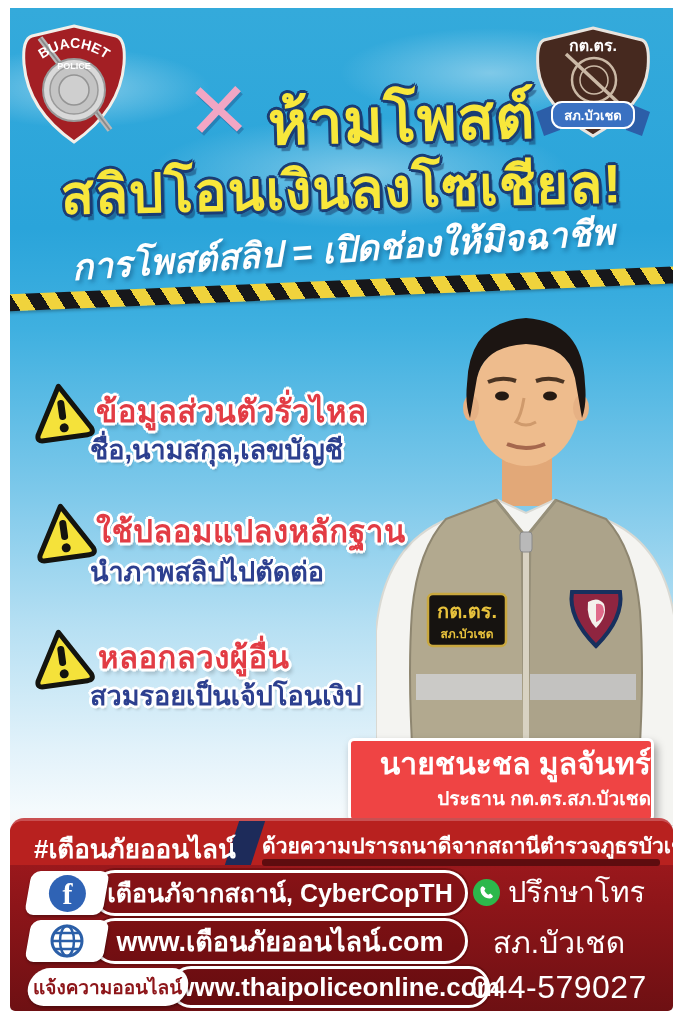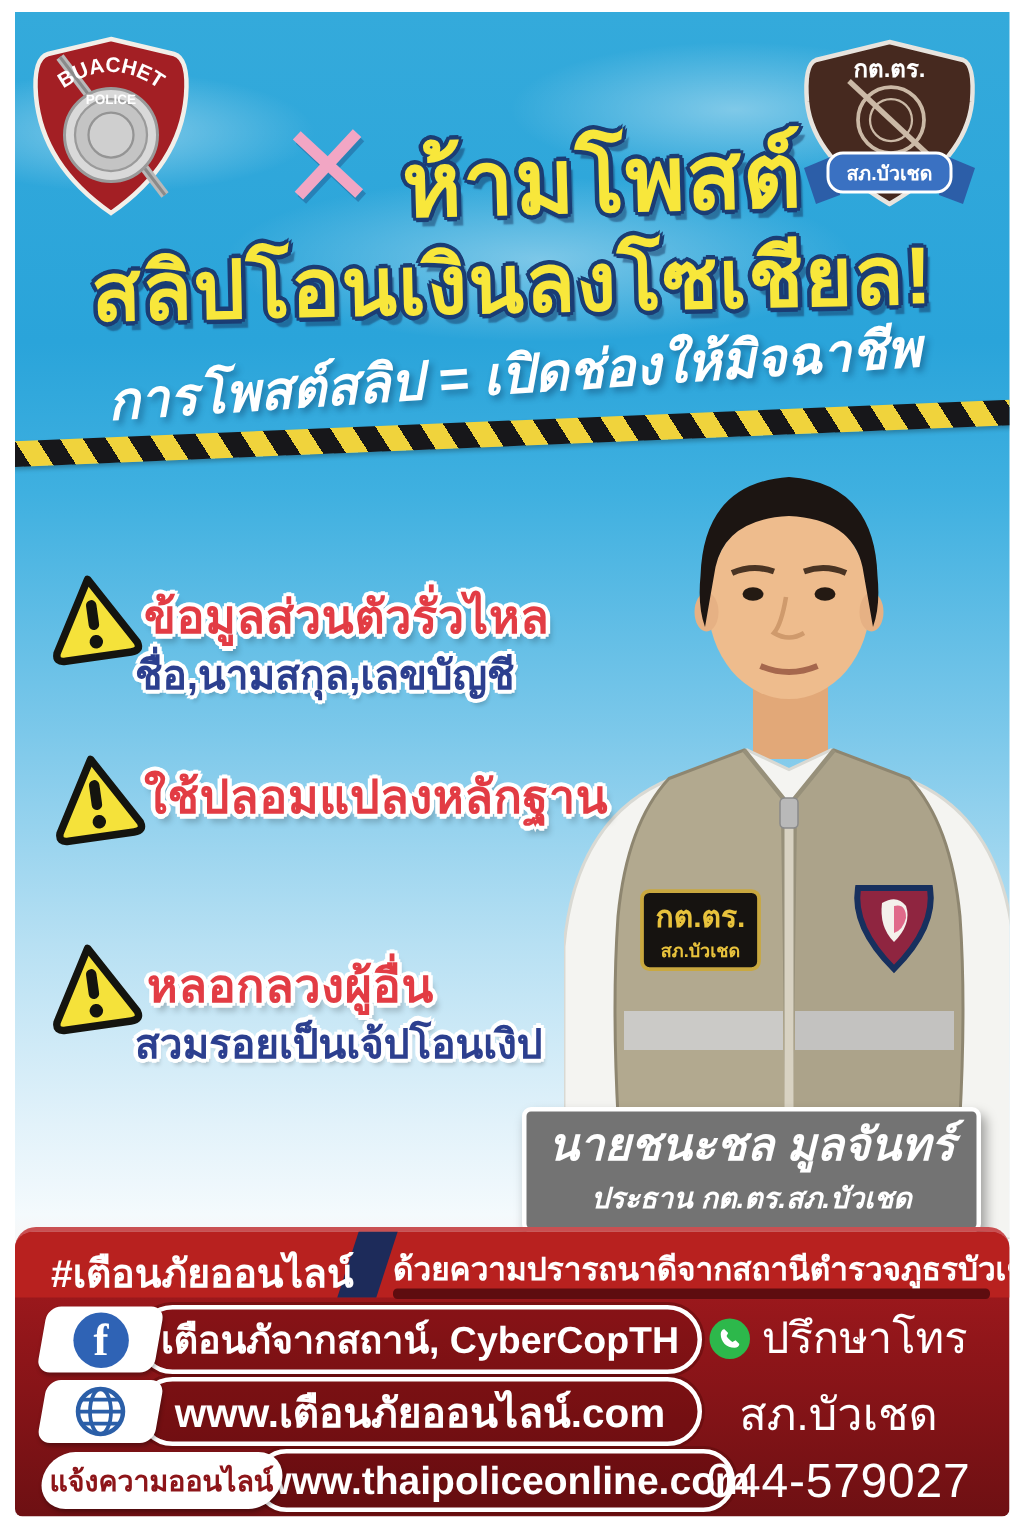--- a/index.html
+++ b/index.html
@@ -41,23 +41,23 @@
   .warn-head { position:absolute; color:#e23c44; font-size:31px; font-weight:bold; letter-spacing:.5px;
     text-shadow:-2px -2px 0 #fff,2px -2px 0 #fff,-2px 2px 0 #fff,2px 2px 0 #fff,
       -3px 0 0 #fff,3px 0 0 #fff,0 3px 0 #fff,0 -3px 0 #fff,3px 5px 4px rgba(0,0,0,.25); }
   .warn-detail { position:absolute; color:#2c3f8f; font-size:27px; font-weight:bold;
     text-shadow:-2px -2px 0 #fff,2px -2px 0 #fff,-2px 2px 0 #fff,2px 2px 0 #fff,
       -3px 0 0 #fff,3px 0 0 #fff,0 3px 0 #fff,0 -3px 0 #fff,2px 4px 3px rgba(0,0,0,.2); }
   .tri { position:absolute; width:64px; height:64px; }
 
   
   .plate { position:absolute; left:348px; top:738px; width:300px; height:78px;
-    background:#737373; border:3px solid #ffffff; border-radius:6px;
+    background:#ef4444; border:3px solid #ffffff; border-radius:6px;
     box-shadow:3px 5px 8px rgba(0,0,0,.35);
-    display:flex; flex-direction:column; align-items:center; justify-content:center;font-style:italic; }
+    display:flex; flex-direction:column; align-items:flex-end; justify-content:center; }
   .plate .name { color:#fff; font-size:30px; font-weight:bold; line-height:1.1; }
   .plate .pos  { color:#fff; font-size:19px; font-weight:bold; margin-top:3px; }
 
   
   .footer { position:absolute; left:10px; top:818px; width:663px; height:190px;
     background:linear-gradient(180deg,#a81b1f 0%, #8d1519 45%, #6e1013 100%);
     border-radius:14px 14px 5px 5px; border-top:3px solid #c95052; overflow:hidden; }
   .f-topstrip { position:absolute; left:0; top:0; width:663px; height:44px; background:#b8211f; }
   .f-hash { position:absolute; left:24px; top:7px; color:#fff; font-size:26px; font-weight:bold; }
   .f-wedge { position:absolute; left:222px; top:0; width:26px; height:44px;
@@ -165,20 +165,21 @@
     </svg>
     <div class="warn-head" style="left:86px; top:378px;">ข้อมูลส่วนตัวรั่วไหล</div>
     <div class="warn-detail" style="left:80px; top:420px;">ชื่อ,นามสกุล,เลขบัญชี</div>
 
     <svg class="tri" style="left:22px; top:492px; transform:rotate(-8deg);" viewBox="0 0 64 64">
       <path d="M32 6 L59 52 Q61 58 54 58 L10 58 Q3 58 5 52 Z" fill="#f5e23a" stroke="#14140f" stroke-width="5" stroke-linejoin="round"></path>
       <rect x="28.5" y="20" width="7" height="20" rx="3.5" fill="#14140f"></rect>
       <circle cx="32" cy="48" r="4.5" fill="#14140f"></circle>
     </svg>
     <div class="warn-head" style="left:86px; top:498px;">ใช้ปลอมแปลงหลักฐาน</div>
+    <div class="warn-detail" style="left:80px; top:542px;">นำภาพสลิปไปตัดต่อ</div>
 
     <svg class="tri" style="left:20px; top:618px; transform:rotate(-8deg);" viewBox="0 0 64 64">
       <path d="M32 6 L59 52 Q61 58 54 58 L10 58 Q3 58 5 52 Z" fill="#f5e23a" stroke="#14140f" stroke-width="5" stroke-linejoin="round"></path>
       <rect x="28.5" y="20" width="7" height="20" rx="3.5" fill="#14140f"></rect>
       <circle cx="32" cy="48" r="4.5" fill="#14140f"></circle>
     </svg>
     <div class="warn-head" style="left:88px; top:624px;">หลอกลวงผู้อื่น</div>
     <div class="warn-detail" style="left:80px; top:666px;">สวมรอยเป็นเจ้ปโอนเงิป</div>
   </div>
 

